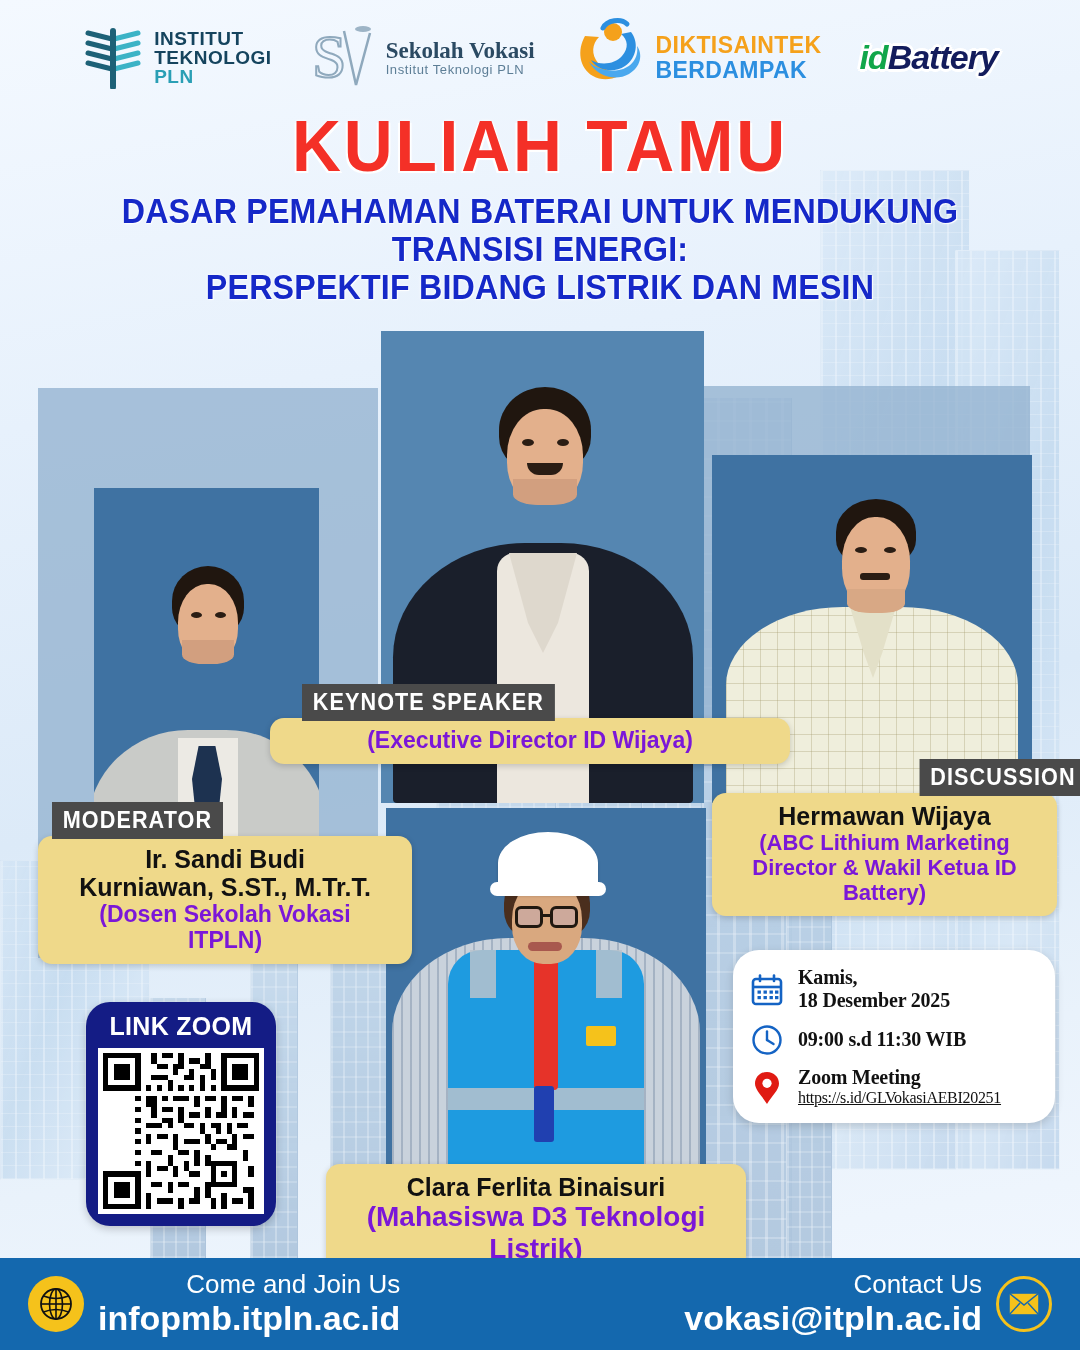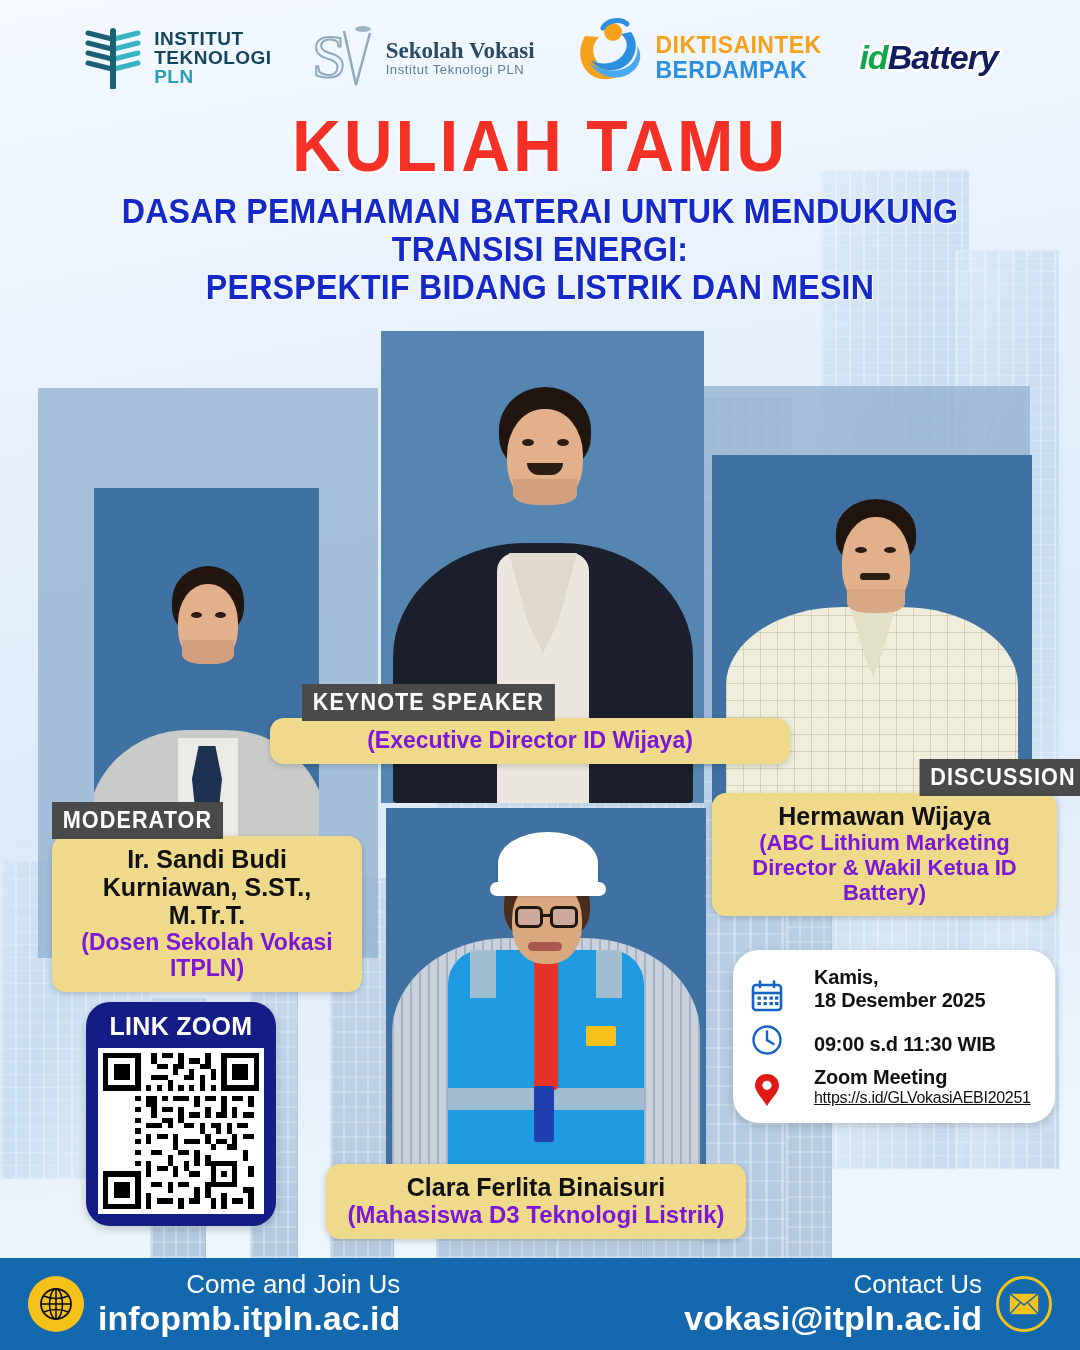--- a/index.html
+++ b/index.html
@@ -130,21 +130,21 @@
   .name-card .nm { color:#111; font-weight:bold; line-height:1.12; }
   .name-card .ro { color:#7B17D8; font-weight:bold; line-height:1.14; }
 
   
   .details {
     position:absolute; z-index:33;
     background:#fff; border-radius:26px;
     padding:16px 18px 16px 16px;
     box-shadow:0 3px 10px rgba(0,0,0,.16);
   }
-  .d-row { display:flex; align-items:flex-end; gap:29px; margin-bottom:10px; }
+  .d-row { display:flex; align-items:center; gap:13px; margin-bottom:10px;font-family:Liberation Serif, serif; }
   .d-row:last-child { margin-bottom:0; }
   .d-ico { width:36px; flex:0 0 36px; display:flex; align-items:center; justify-content:center; padding-top:2px; }
   .d-txt { font-size:20px; font-weight:bold; color:#111; line-height:1.15; letter-spacing:-.2px; }
   .d-url { font-size:16px; font-weight:normal; color:#111; text-decoration:underline; letter-spacing:-.3px; }
 
   
   .qr-box {
     position:absolute; z-index:33;
     background:#141C85; border-radius:24px;
     padding:10px 12px 12px; text-align:center;
@@ -327,38 +327,38 @@
     <div style="position:absolute; left:157px; top:106px; width:8px; height:3px; background:#201810;"></div>
     <div style="position:absolute; left:142px; top:134px; width:34px; height:9px; background:#a8584e; border-radius:5px;"></div>
   </div>
 
   <div class="role-tag" style="left:302px; top:684px;">KEYNOTE SPEAKER</div>
   <div class="name-card" style="left:270px; top:718px; width:520px;">
     <div class="ro" style="font-size:23px;">(Executive Director ID Wijaya)</div>
   </div>
 
   <div class="role-tag" style="left:52px; top:802px;">MODERATOR</div>
-  <div class="name-card" style="left:52px; top:836px; width:310px;">
+  <div class="name-card" style="left:38px; top:836px; width:374px;">
     <div class="nm" style="font-size:25px;">Ir. Sandi Budi</div>
     <div class="nm" style="font-size:25px;">Kurniawan, S.ST., M.Tr.T.</div>
     <div class="ro" style="font-size:23px;">(Dosen Sekolah Vokasi</div>
     <div class="ro" style="font-size:23px;">ITPLN)</div>
   </div>
 
   <div class="role-tag right" style="left:901px; top:759px;">DISCUSSION</div>
   <div class="name-card" style="left:712px; top:793px; width:345px;">
     <div class="nm" style="font-size:25px;">Hermawan Wijaya</div>
     <div class="ro" style="font-size:22px;">(ABC Lithium Marketing</div>
     <div class="ro" style="font-size:22px;">Director &amp; Wakil Ketua ID</div>
     <div class="ro" style="font-size:22px;">Battery)</div>
   </div>
 
   <div class="name-card" style="left:326px; top:1164px; width:420px;">
     <div class="nm" style="font-size:25px;">Clara Ferlita Binaisuri</div>
-    <div class="ro" style="font-size:24px;">(Mahasiswa D3 Teknologi Listrik)</div>
+    <div class="ro" style="font-size:28px;">(Mahasiswa D3 Teknologi Listrik)</div>
   </div>
 
   <div class="details" style="left:733px; top:950px; width:322px;">
 
     <div class="d-row">
       <span class="d-ico">
         <svg width="32" height="32" viewBox="0 0 32 32">
           <rect x="2" y="5" width="28" height="25" rx="3" fill="none" stroke="#1463C4" stroke-width="2.6"></rect>
           <line x1="2" y1="13" x2="30" y2="13" stroke="#1463C4" stroke-width="2.6"></line>
           <line x1="9" y1="1.5" x2="9" y2="7" stroke="#1463C4" stroke-width="2.6" stroke-linecap="round"></line>

